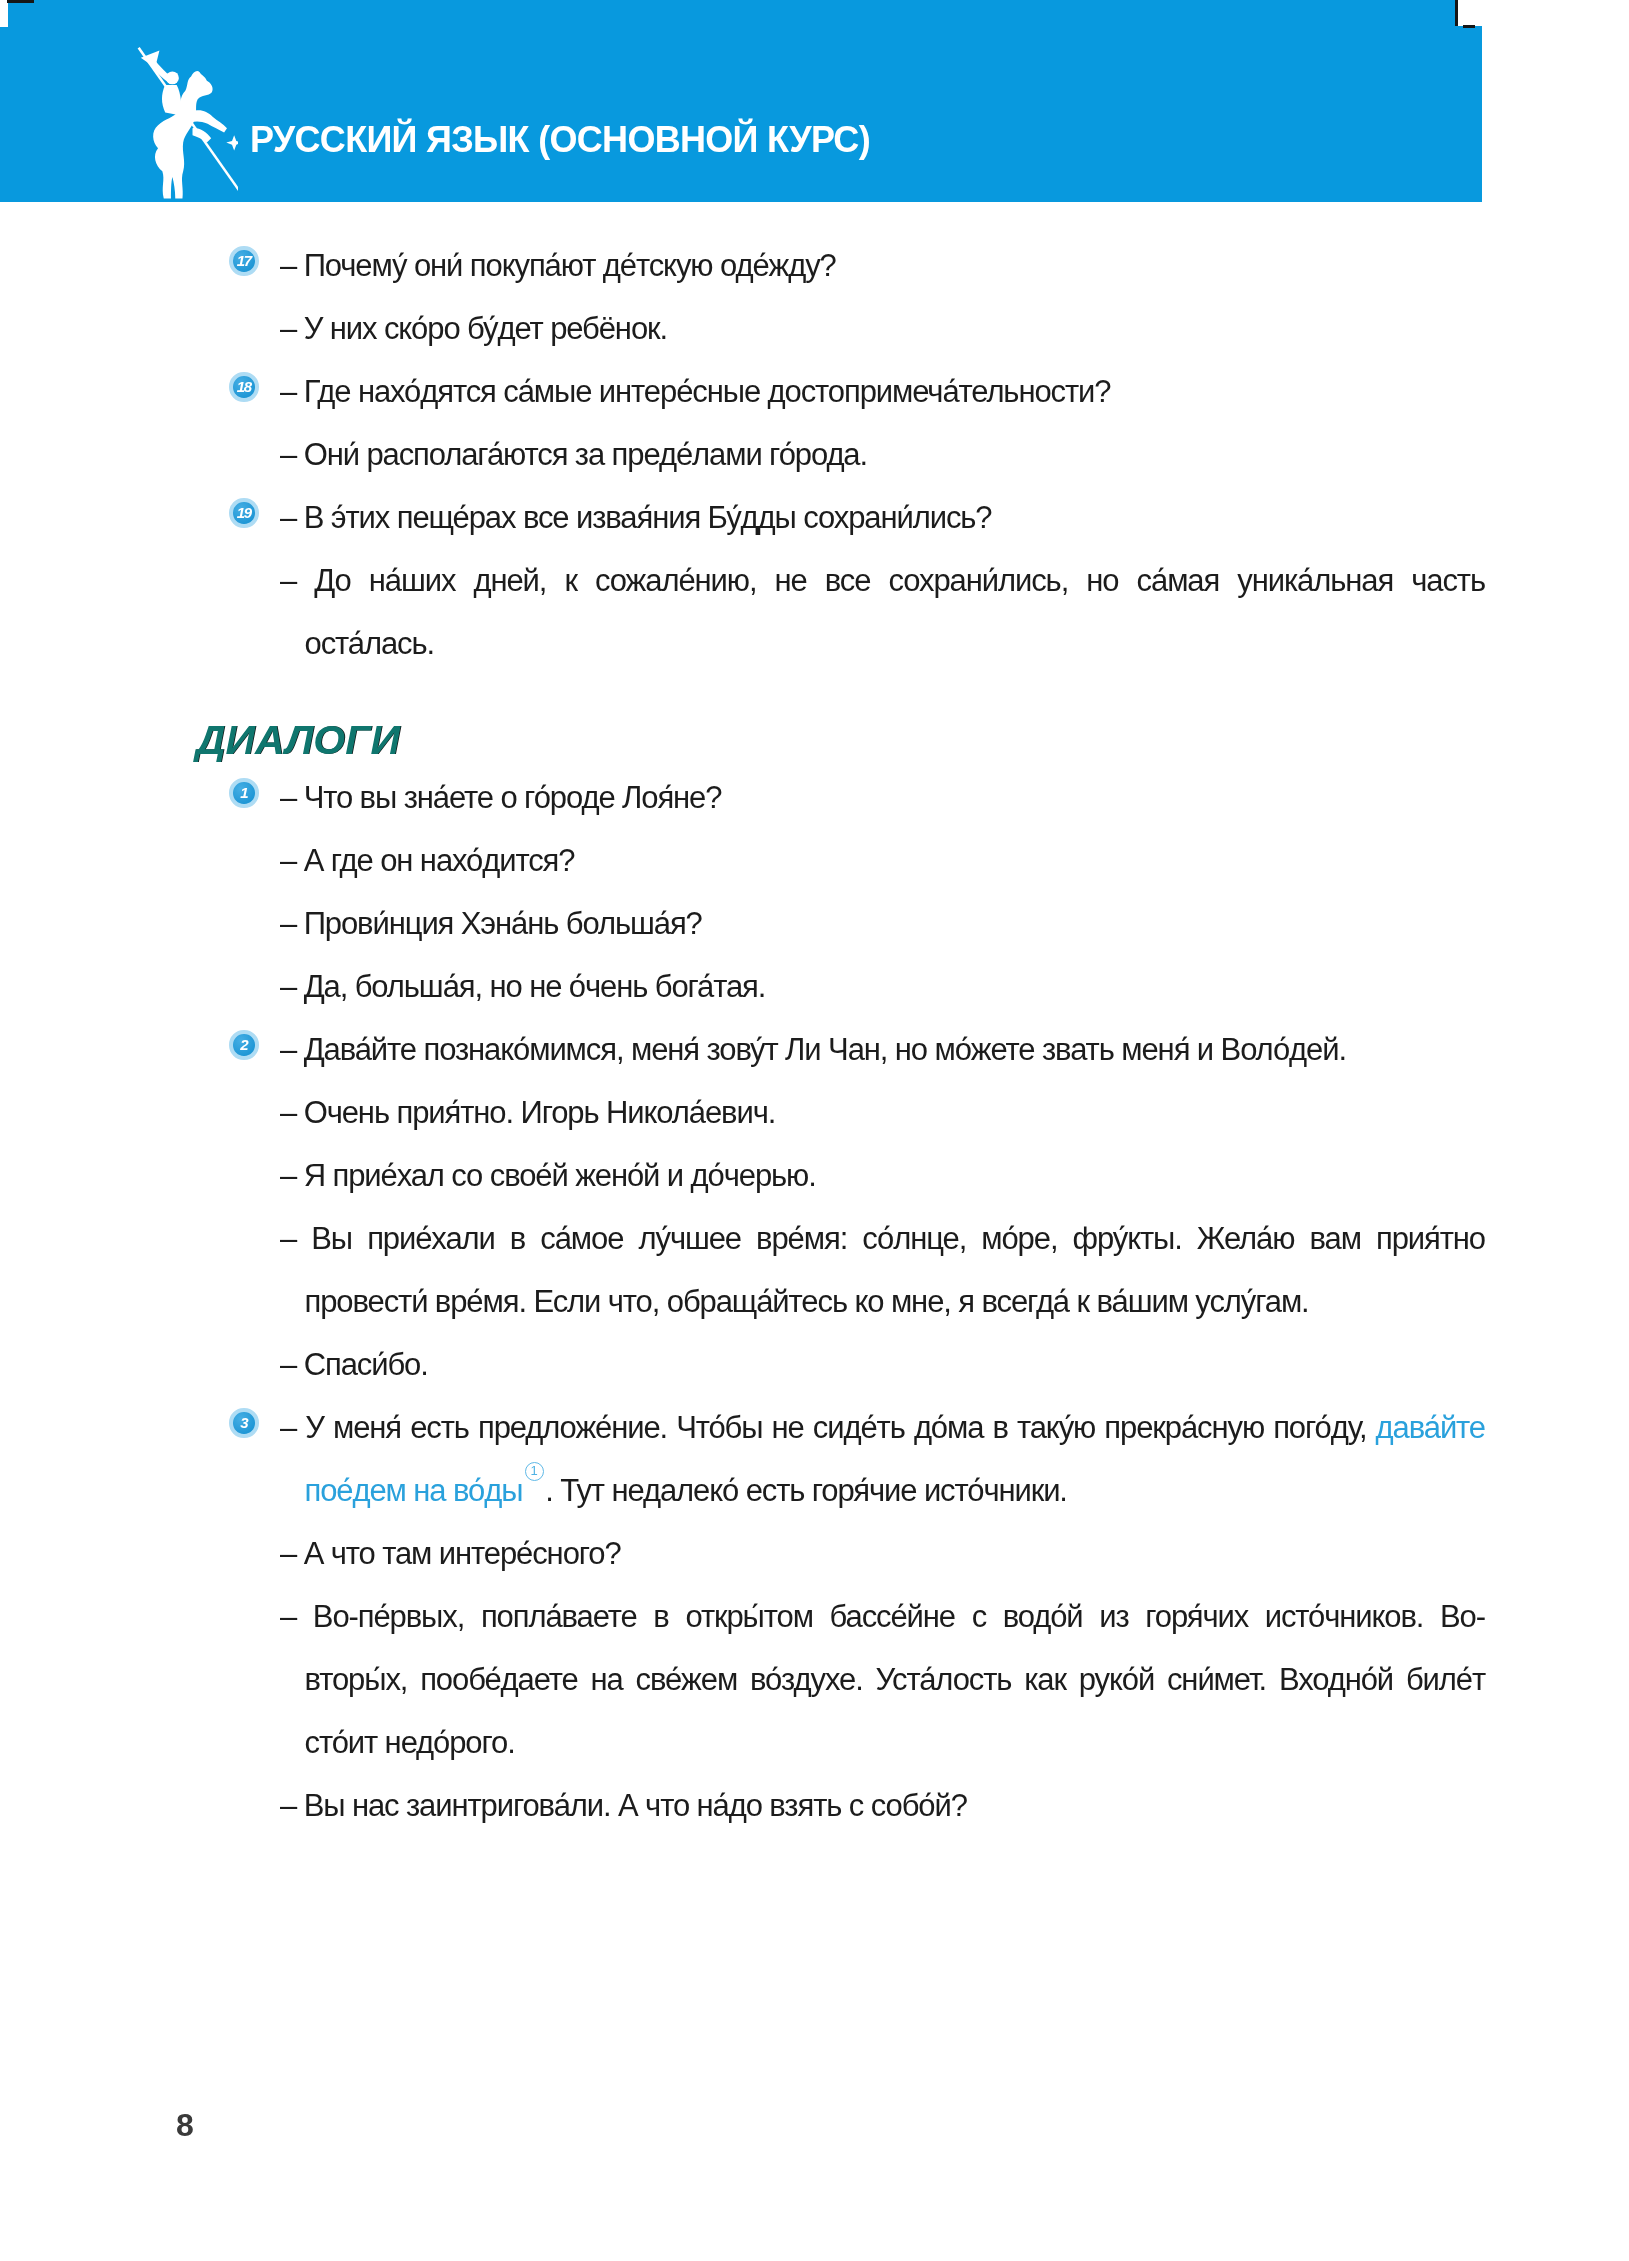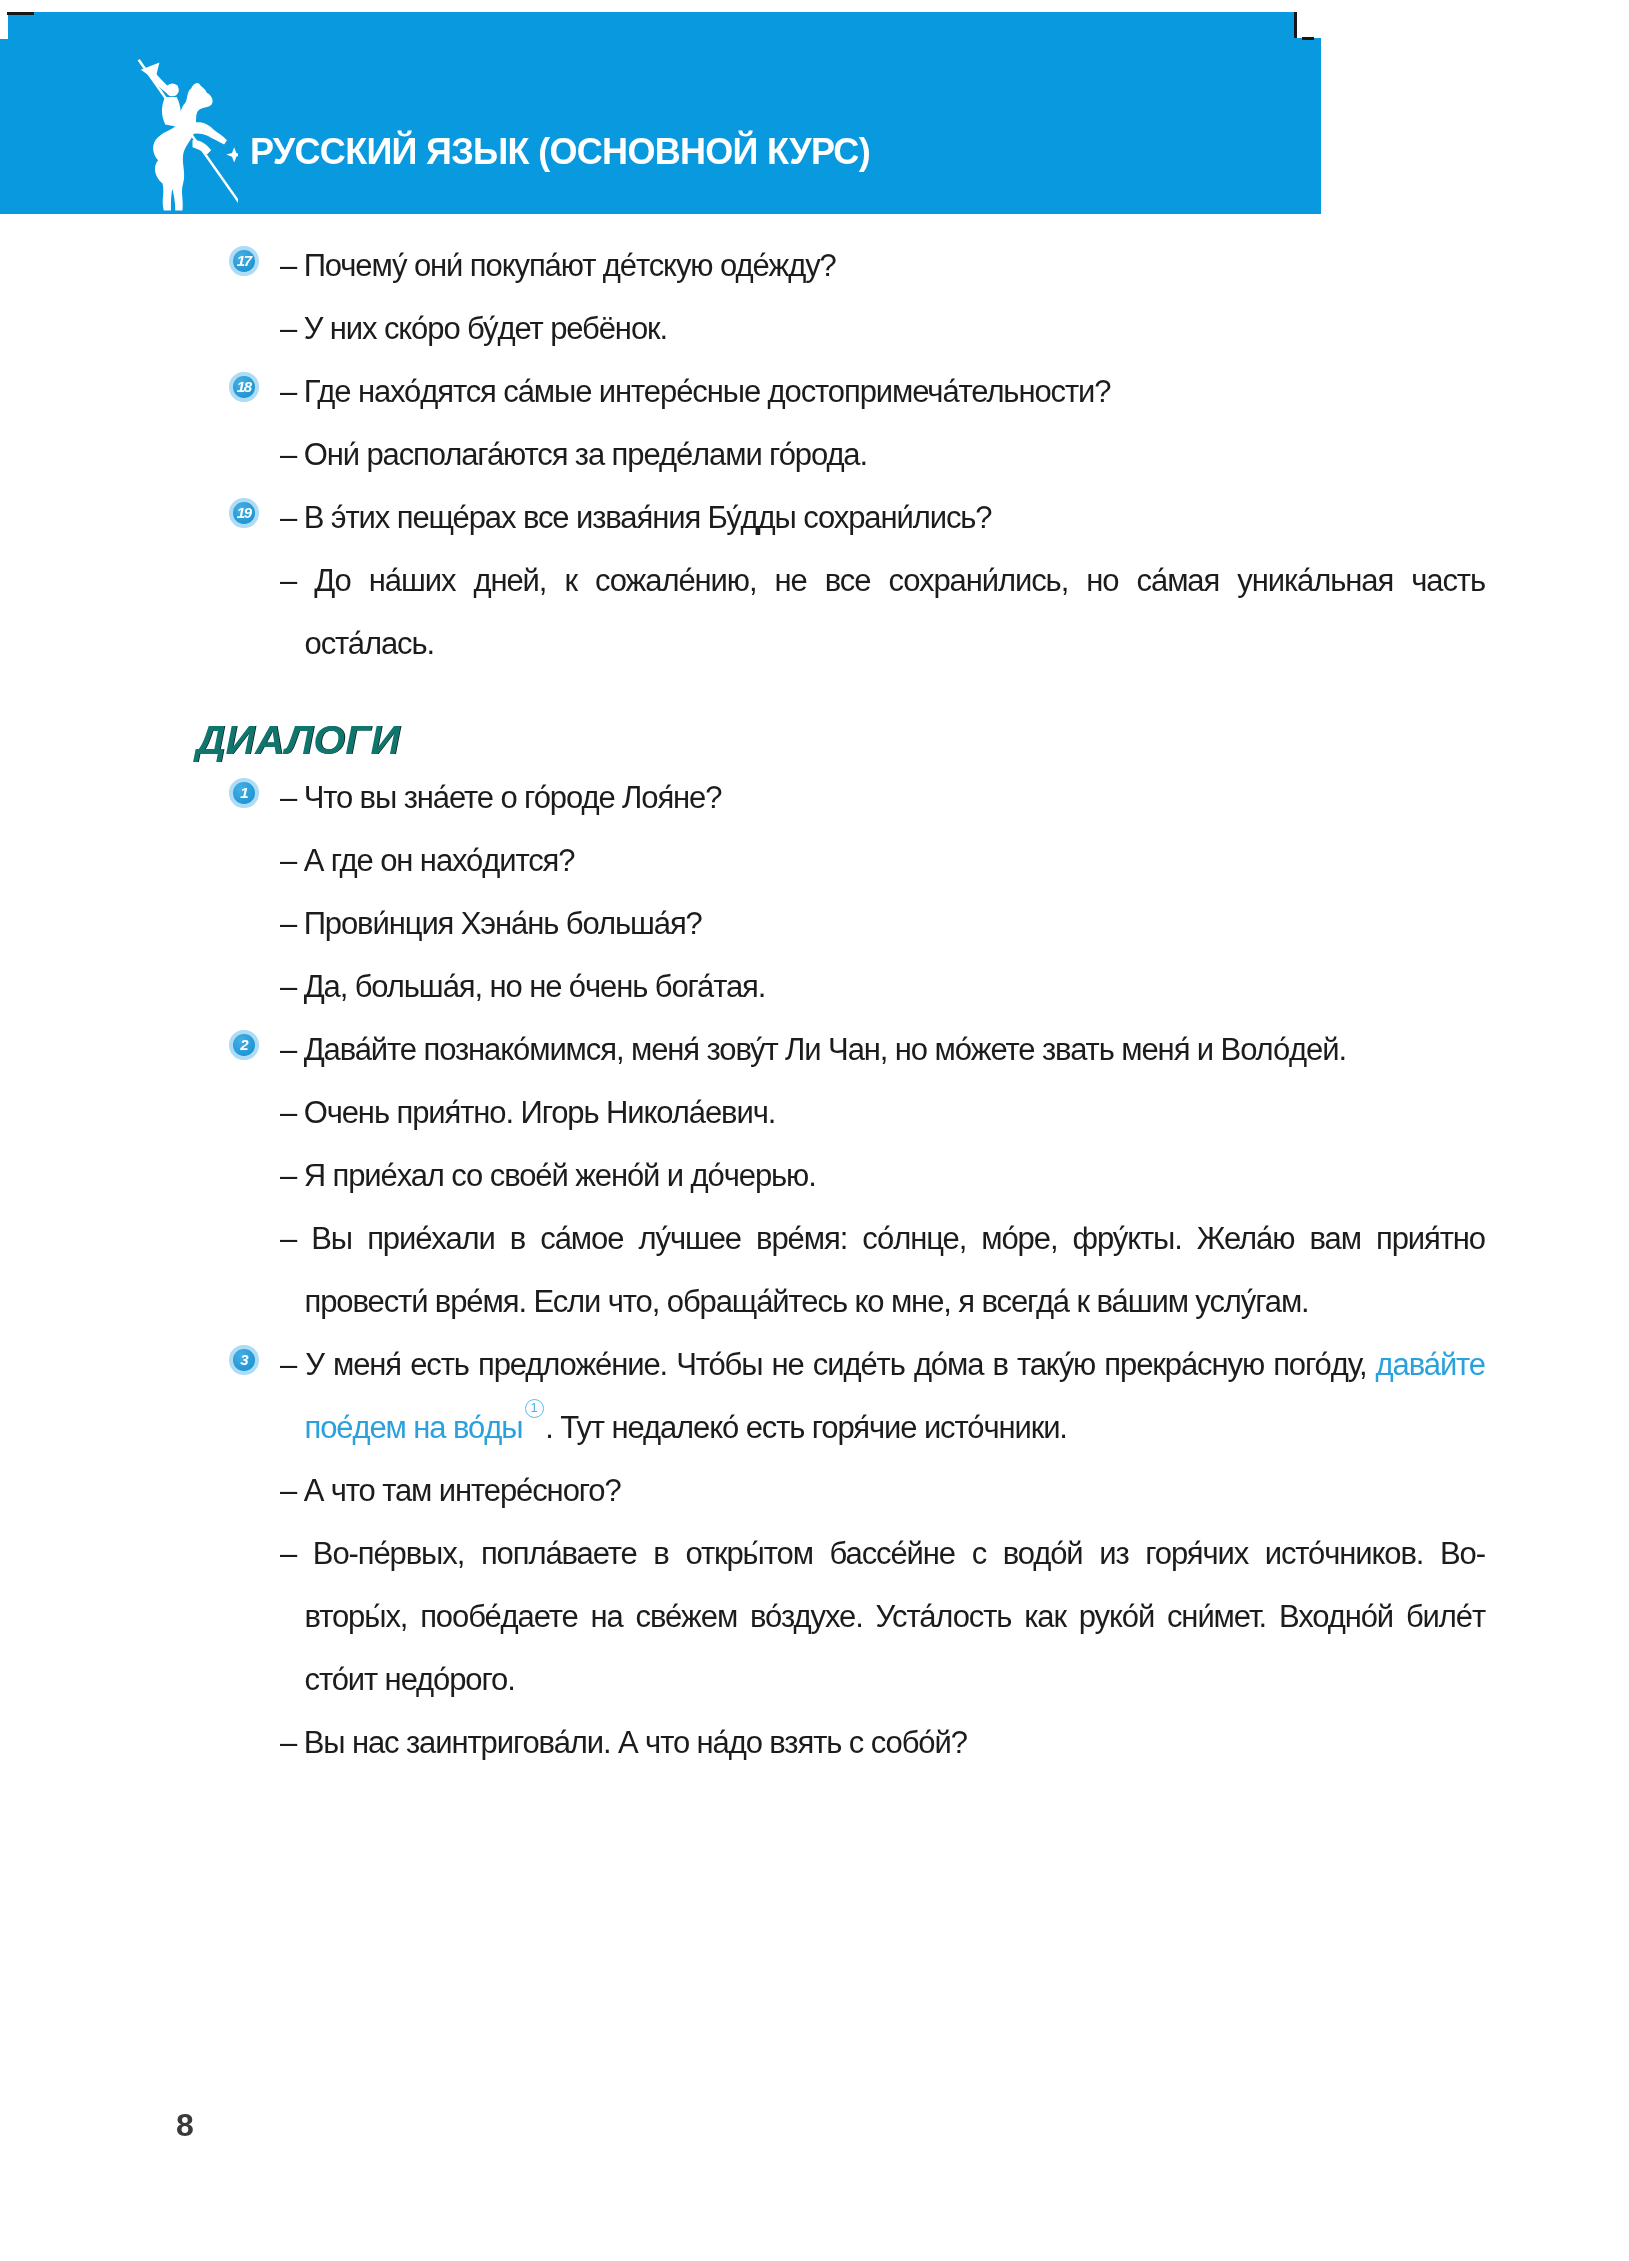--- a/index.html
+++ b/index.html
@@ -11,21 +11,21 @@
   }
   *{margin:0;padding:0;box-sizing:border-box;}
   html,body{background:#ffffff;}
   body{
     width:1629px;height:2261px;position:relative;overflow:hidden;
     font-family:"Liberation Sans","DejaVu Sans",sans-serif;
     color:var(--text-color);
   }
   
   .page-header{
-    position:absolute;left:0;top:12px;width:1321px;height:202px;
+    position:absolute;left:0;top:0;width:1482px;height:202px;
     background:var(--header-blue);
   }
   .logo{
     position:absolute;left:119px;top:42px;width:119px;height:158px;
   }
   .page-title{
     position:absolute;left:250px;top:119px;
     font-size:36px;font-weight:bold;color:#ffffff;letter-spacing:-0.7px;
     white-space:nowrap;
   }
@@ -155,20 +155,21 @@
   </div>
       <div class="num-item">
     <div>
       <span class="badge">2</span>
     </div>
     <div class="item-body">
           <p class="utterance"><span class="seg">– Дава́йте познако́мимся, меня́ зову́т Ли Чан, но мо́жете звать меня́ и Воло́дей.</span></p>
           <p class="utterance"><span class="seg">– Очень прия́тно. Игорь Никола́евич.</span></p>
           <p class="utterance"><span class="seg">– Я прие́хал со свое́й жено́й и до́черью.</span></p>
           <p class="utterance"><span class="seg">– Вы прие́хали в са́мое лу́чшее вре́мя: со́лнце, мо́ре, фру́кты. Жела́ю вам прия́тно провести́ вре́мя. Если что, обраща́йтесь ко мне, я всегда́ к ва́шим услу́гам.</span></p>
+          <p class="utterance"><span class="seg">– Спаси́бо.</span></p>
         </div>
   </div>
       <div class="num-item">
     <div>
       <span class="badge">3</span>
     </div>
     <div class="item-body">
           <p class="utterance"><span class="seg">– У меня́ есть предложе́ние. Что́бы не сиде́ть до́ма в таку́ю прекра́сную пого́ду, </span><span class="hl">дава́йте пое́дем на во́ды</span><sup class="fn"><span class="fn-circle">1</span></sup><span class="seg">. Тут недалеко́ есть горя́чие исто́чники.</span></p>
           <p class="utterance"><span class="seg">– А что там интере́сного?</span></p>
           <p class="utterance"><span class="seg">– Во-пе́рвых, попла́ваете в откры́том бассе́йне с водо́й из горя́чих исто́чников. Во-вторы́х, пообе́даете на све́жем во́здухе. Уста́лость как руко́й сни́мет. Входно́й биле́т сто́ит недо́рого.</span></p>

